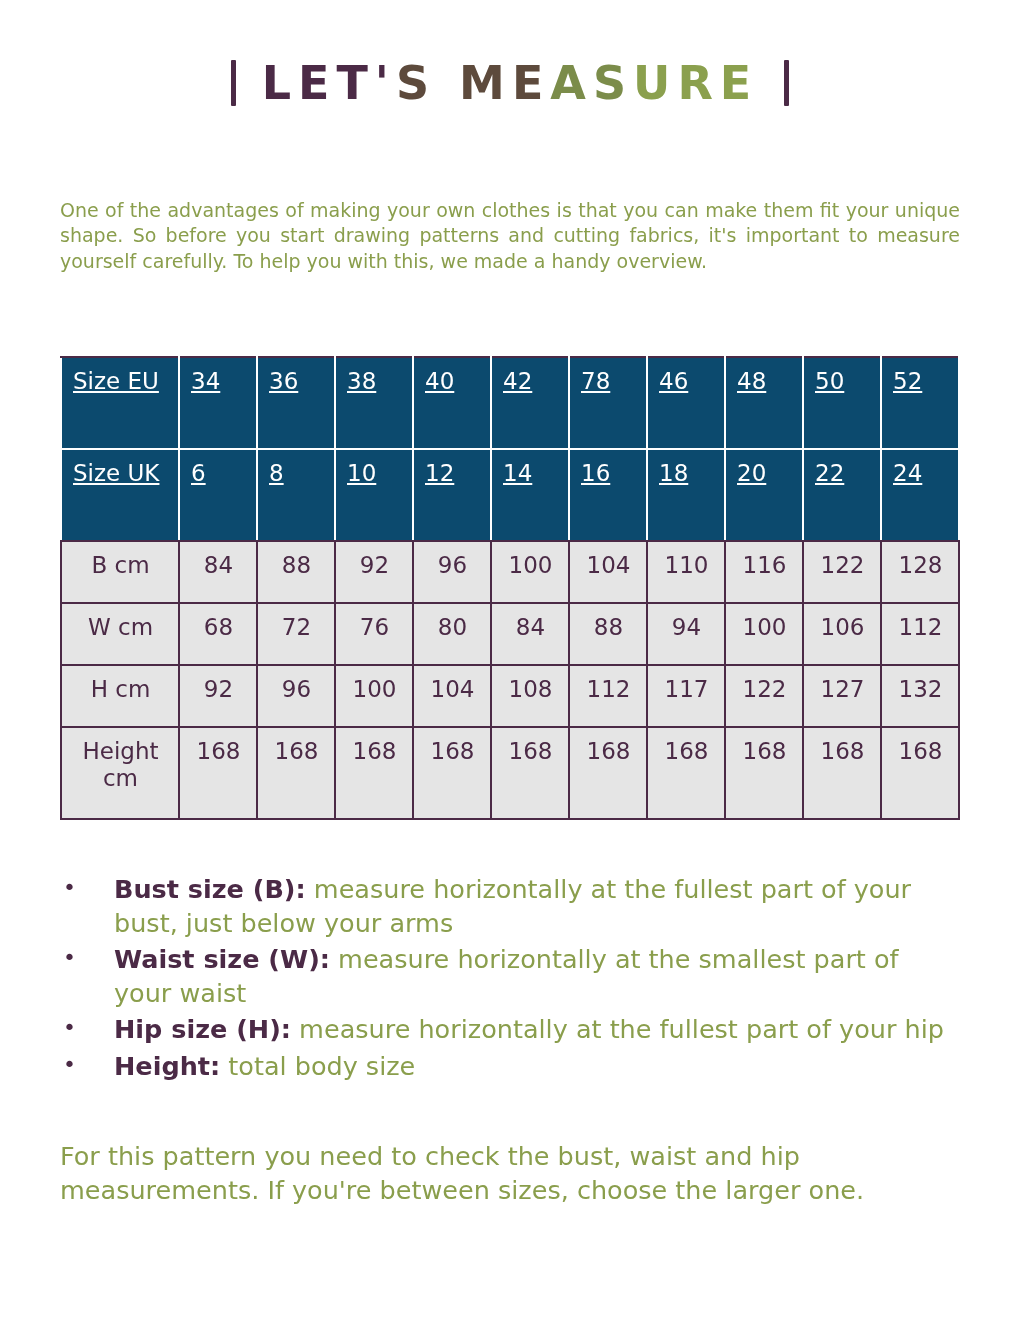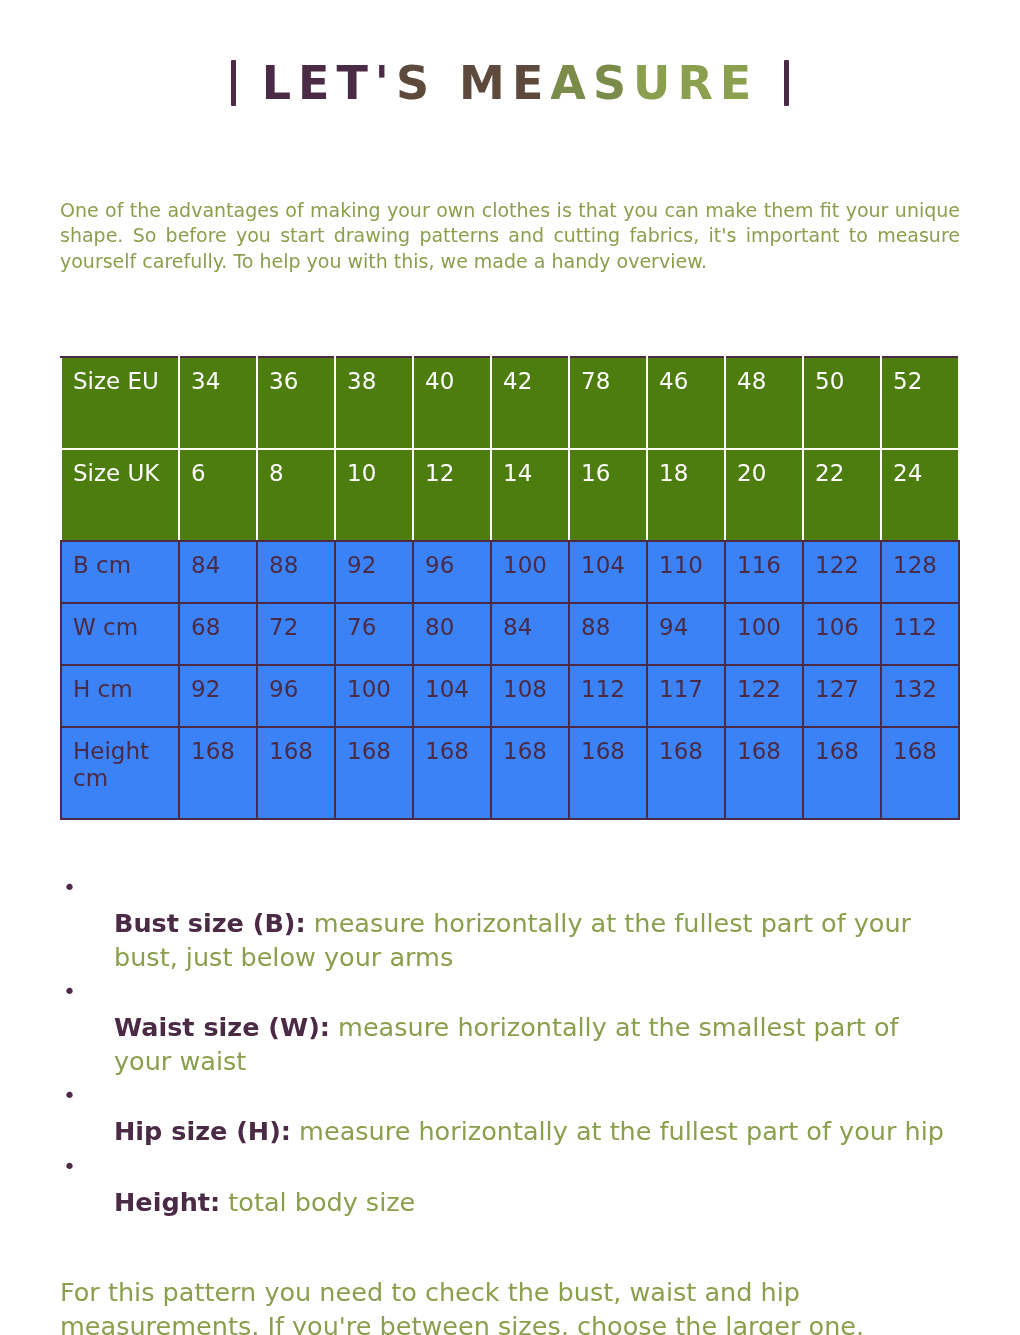--- a/index.html
+++ b/index.html
@@ -69,30 +69,32 @@
   .size-table td {
     border: 2px solid #4b2a46;
     padding: 10px 10px 10px 11px;
     vertical-align: top;
     font-size: 23px;
     line-height: 1.2;
     height: 62px;
     box-sizing: border-box;
   }
   .size-table .head-row td {
-    background: #4d7c0f;
+    background: #0c4a6e;
     color: #ffffff;
     border-color: #ffffff;
     border-top-color: #4b2a46;
+    text-decoration: underline;
   }
   .size-table .head-row.first td { border-top-color: #4b2a46; }
   .size-table .head-row.second td { border-bottom-color: #4b2a46; }
   .size-table .body-row td {
-    background: #3b82f6;
+    background: #e5e5e5;
     color: #4b2a46;
+    text-align: center;
   }
   .size-table td.label-col { width: 118px; }
   .size-table td.data-col { width: 78px; }
   .row-tall td { height: 92px; }
 
   
   .bullets {
     margin-top: 52px;
     list-style: none;
     padding: 0;
@@ -109,21 +111,21 @@
   .bullets .dot {
     color: #4b2a46;
     width: 54px;
     flex: 0 0 54px;
     text-align: left;
     padding-left: 3px;
     font-size: 22px;
     line-height: 1.45;
     box-sizing: border-box;
   }
-  .bullets .txt { flex: 1; margin-top: 34px; }
+  .bullets .txt { flex: 1; }
   .bullets .lead {
     color: #4b2a46;
     font-weight: bold;
   }
 
   
   .outro {
     margin-top: 56px;
     color: #8a9e4c;
     font-size: 25.5px;

